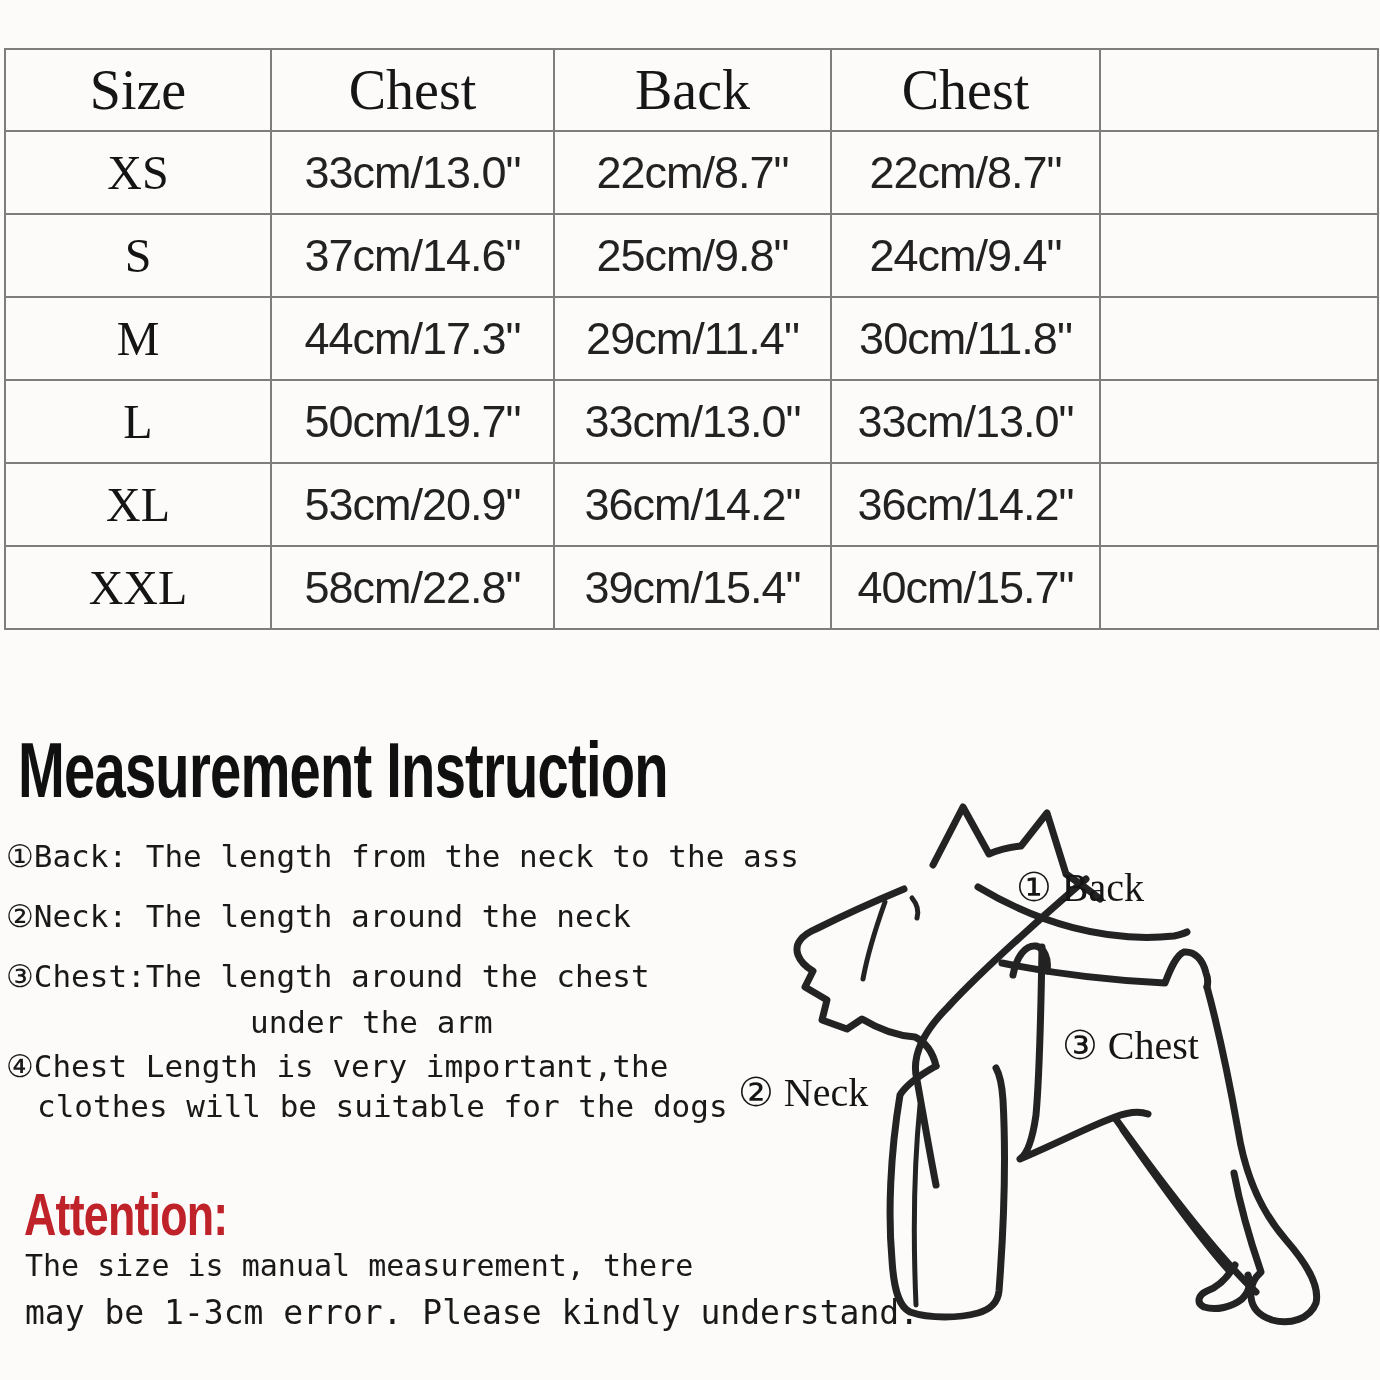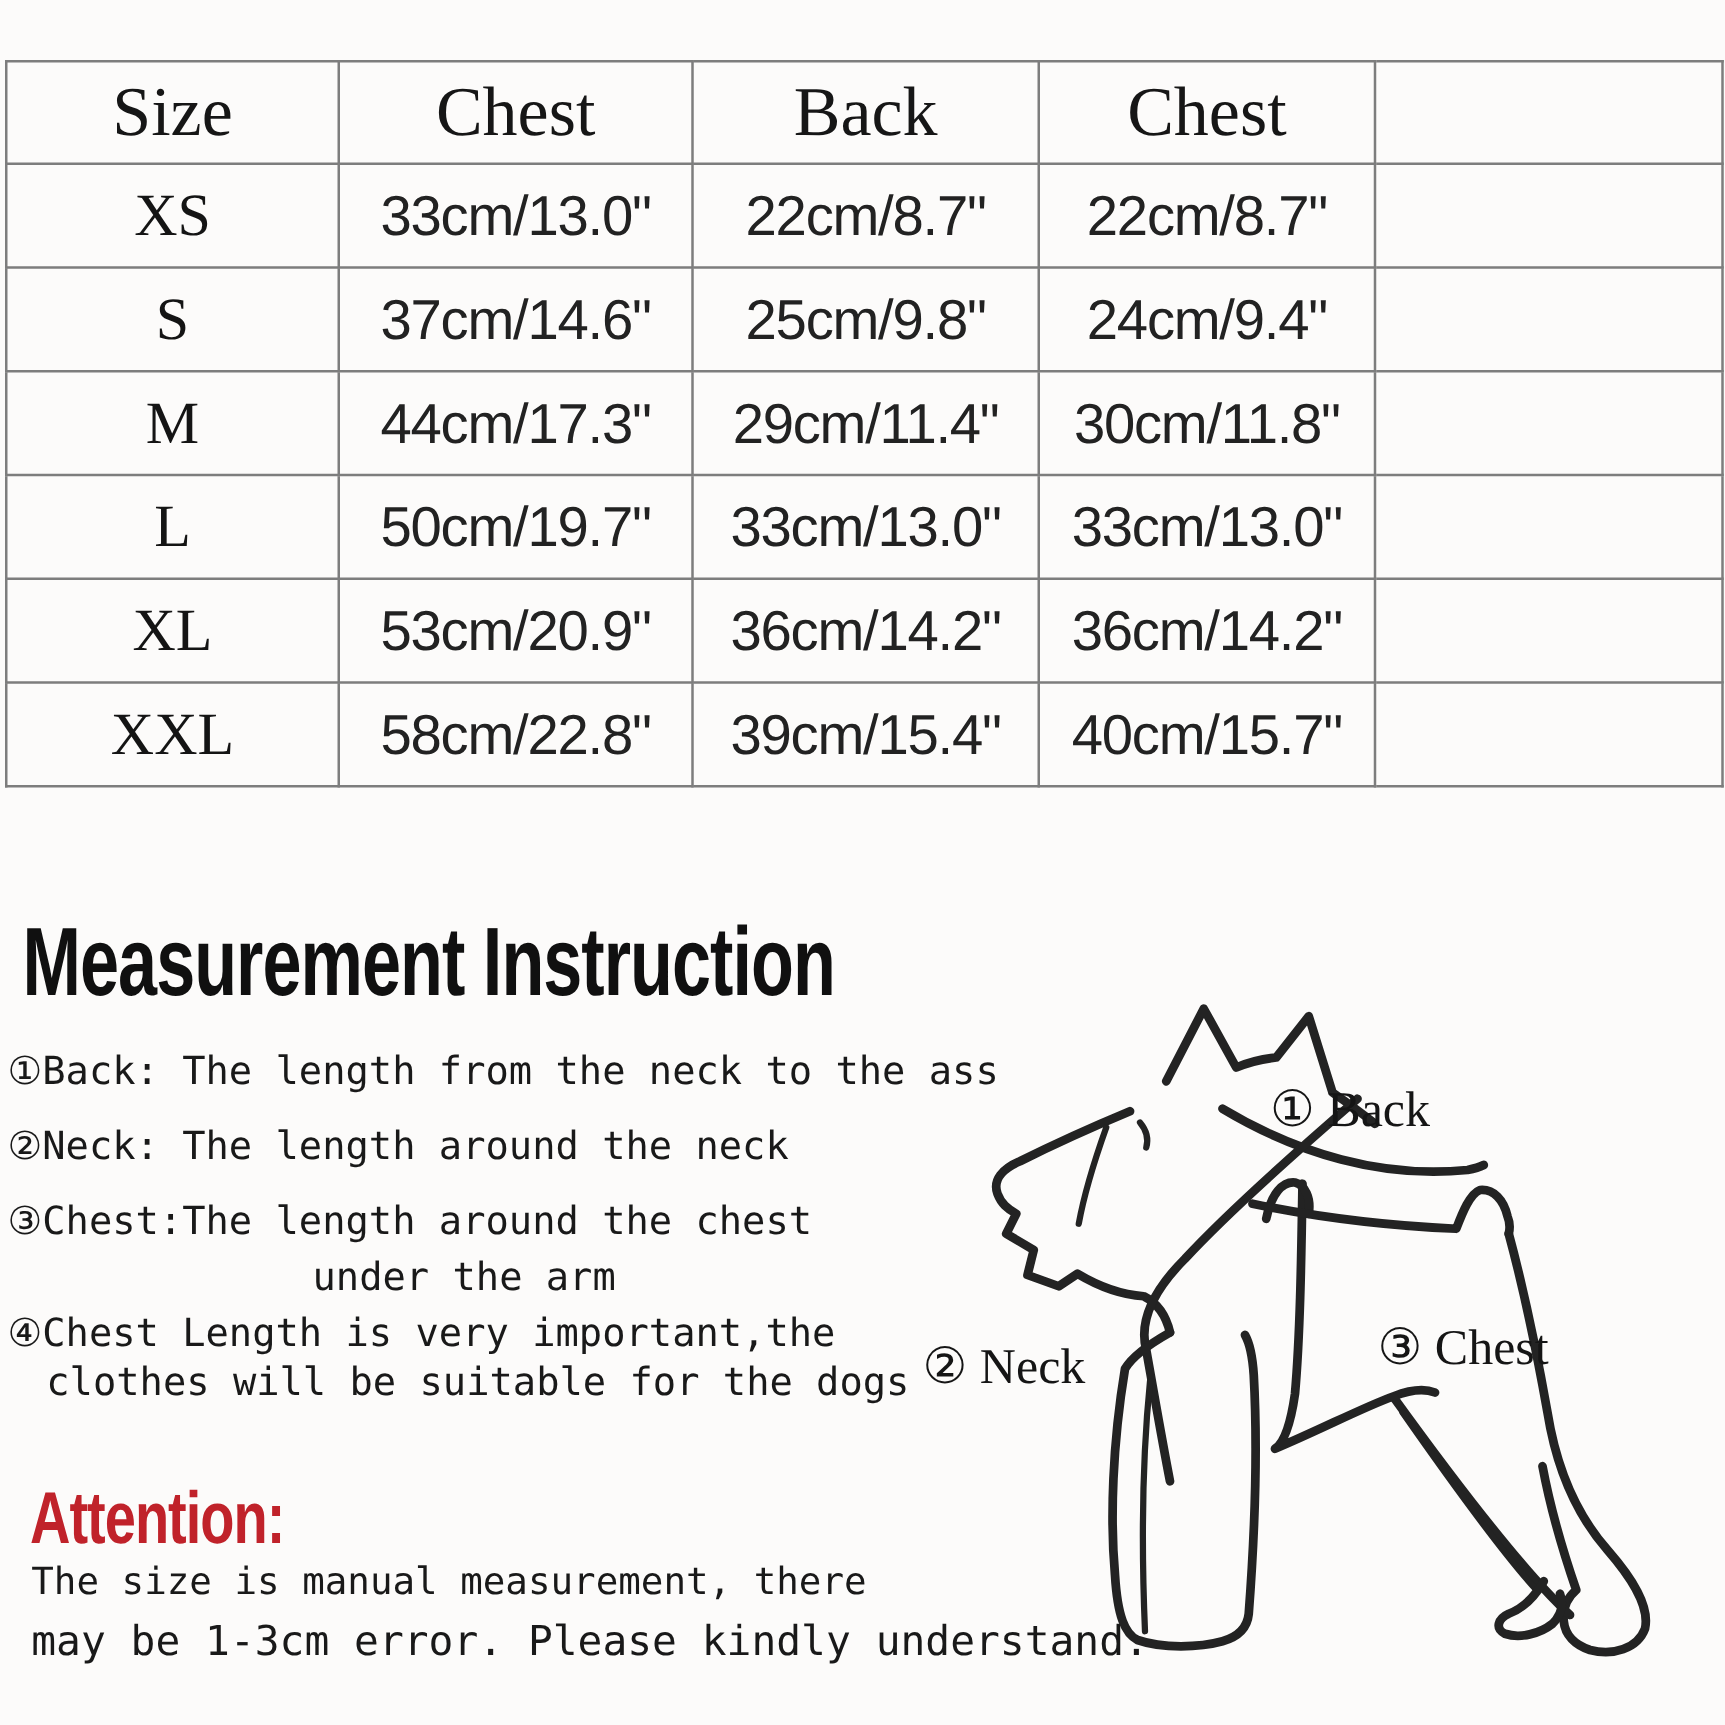--- a/index.html
+++ b/index.html
@@ -62,21 +62,21 @@
   
   .dog{position:absolute;left:770px;top:795px;width:610px;height:585px;}
   .dog svg{display:block;width:100%;height:100%;}
   .dog-label{
     position:absolute;
     font-family:"Liberation Serif","DejaVu Serif",serif;
     font-weight:normal;font-size:40px;color:#151515;white-space:nowrap;
   }
   .lbl-back{left:1016px;top:864px;}
   .lbl-neck{left:738px;top:1048px;margin-top:21px;}
-  .lbl-chest{left:1102px;top:1022px;margin-top:32px;}
+  .lbl-chest{left:1062px;top:1022px;}
 </style>
 </head>
 <body>
 
 <div class="canvas">
 
   <table class="size-table">
     <colgroup>
       <col style="width:266px">
         <col style="width:283px">

